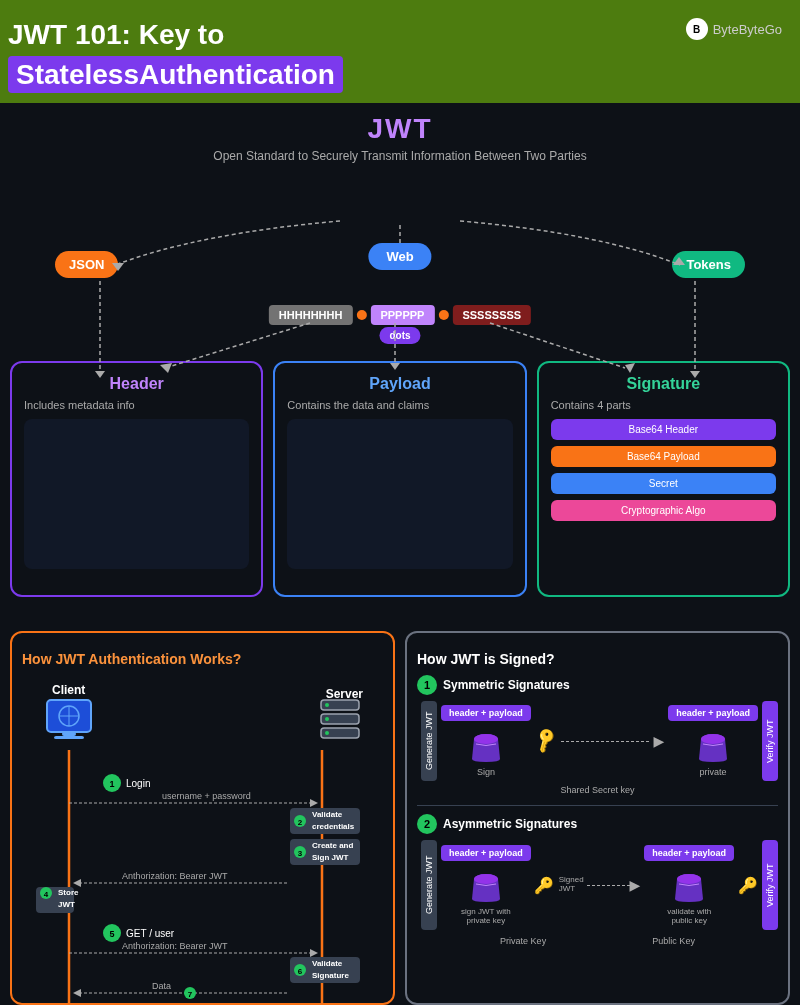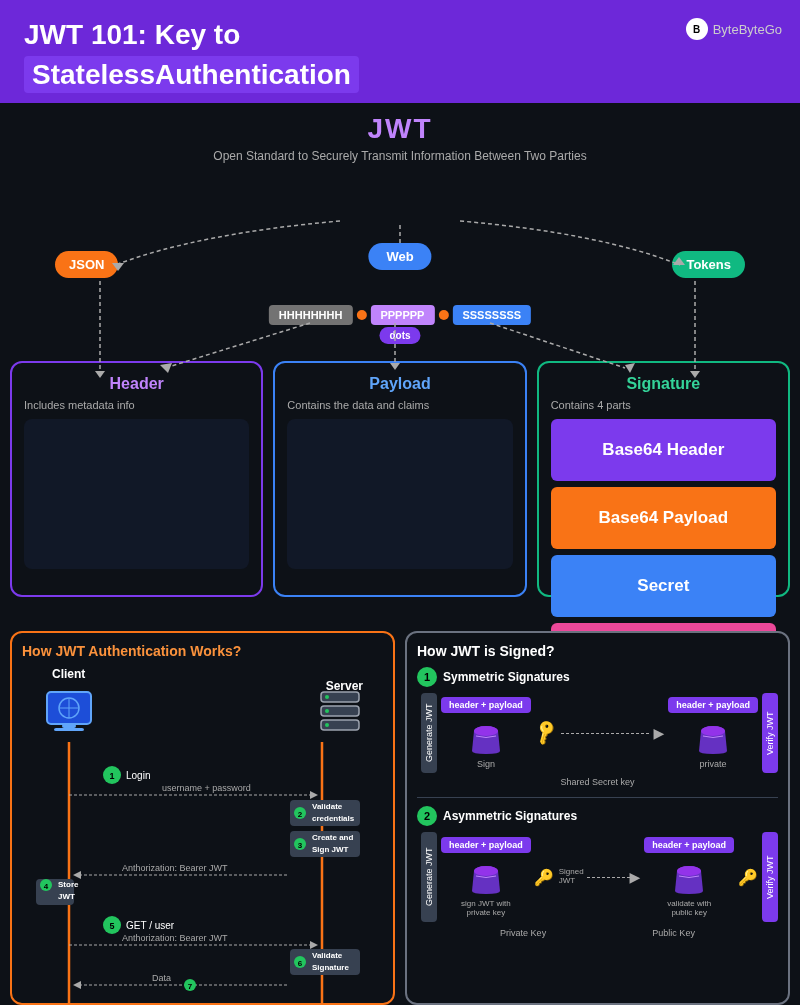--- a/index.html
+++ b/index.html
@@ -8,22 +8,22 @@
       height: 1005px;
       background: #0d1117;
       font-family: Arial, sans-serif;
       color: #fff;
       overflow: hidden;
       position: relative;
     }
 
     
     .header {
-      background: #6d28d9;
-      padding: 18px 20px 10px 24px;
+      background: #4d7c0f;
+      padding: 18px 20px 10px 8px;
     }
     .header h1 {
       font-size: 28px;
       font-weight: 900;
       color: #fff;
       line-height: 1.2;
     }
     .header h1 span.highlight {
       background: #7c3aed;
       color: #fff;
@@ -122,21 +122,21 @@
       left: 50%;
       transform: translateX(-50%);
       display: flex;
       align-items: center;
       gap: 4px;
       white-space: nowrap;
     }
     .token-part-h { background: #737373; color: #fff; font-size: 11px; font-weight: bold; padding: 4px 10px; border-radius: 4px; }
     .token-dot { width: 10px; height: 10px; background: #f97316; border-radius: 50%; display: inline-block; }
     .token-part-p { background: #c084fc; color: #fff; font-size: 11px; font-weight: bold; padding: 4px 10px; border-radius: 4px; }
-    .token-part-s { background: #3b82f6; color: #fff; font-size: 11px; font-weight: bold; padding: 4px 10px; border-radius: 4px; }
+    .token-part-s { background: #7f1d1d; color: #fff; font-size: 11px; font-weight: bold; padding: 4px 10px; border-radius: 4px; }
     .token-dots-badge {
       position: absolute;
       top: 224px;
       left: 50%;
       transform: translateX(-50%);
       background: #7c3aed;
       color: #fff;
       font-size: 10px;
       font-weight: bold;
       padding: 3px 10px;
@@ -187,23 +187,23 @@
     }
 
     .sig-parts {
       display: flex;
       flex-direction: column;
       gap: 6px;
       margin-top: 4px;
     }
     .sig-part {
       border-radius: 6px;
-      padding: 21px 10px;
-      font-size: 17px;
-      font-weight: bold;
+      padding: 5px 10px;
+      font-size: 10px;
+      font-weight: normal;
       color: #fff;
       text-align: center;
     }
     .sig-part-1 { background: #7c3aed; }
     .sig-part-2 { background: #f97316; }
     .sig-part-3 { background: #3b82f6; }
     .sig-part-4 { background: #ec4899; }
 
     
     .svg-overlay {
@@ -236,32 +236,33 @@
       border-radius: 12px;
       padding: 10px;
       position: relative;
       background: #0d1117;
     }
 
     .panel-title {
       font-size: 14px;
       font-weight: bold;
       margin-bottom: 8px;
+      margin-top: 8px;
     }
     .panel-title-auth { color: #fb923c; }
     .panel-title-sign { color: #fff; }
 
     
     .auth-inner {
       position: relative;
       height: 320px;
     }
     .auth-client-label {
       position: absolute;
-      top: 0; left: 30px;
+      top: 8px; left: 30px;
       font-size: 12px; font-weight: bold; color: #fff;
     }
     .auth-server-label {
       position: absolute;
       top: 12px; right: 20px;
       font-size: 12px; font-weight: bold; color: #fff;
     }
 
     
     .client-icon {

